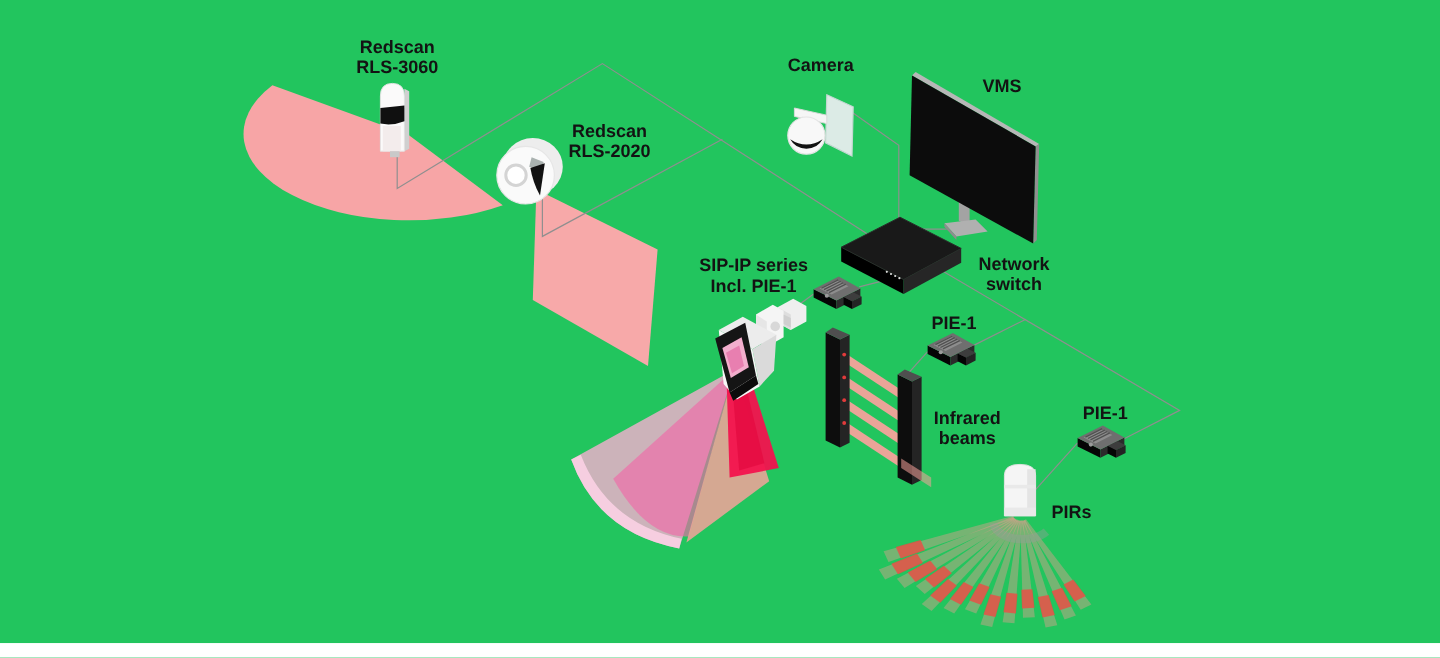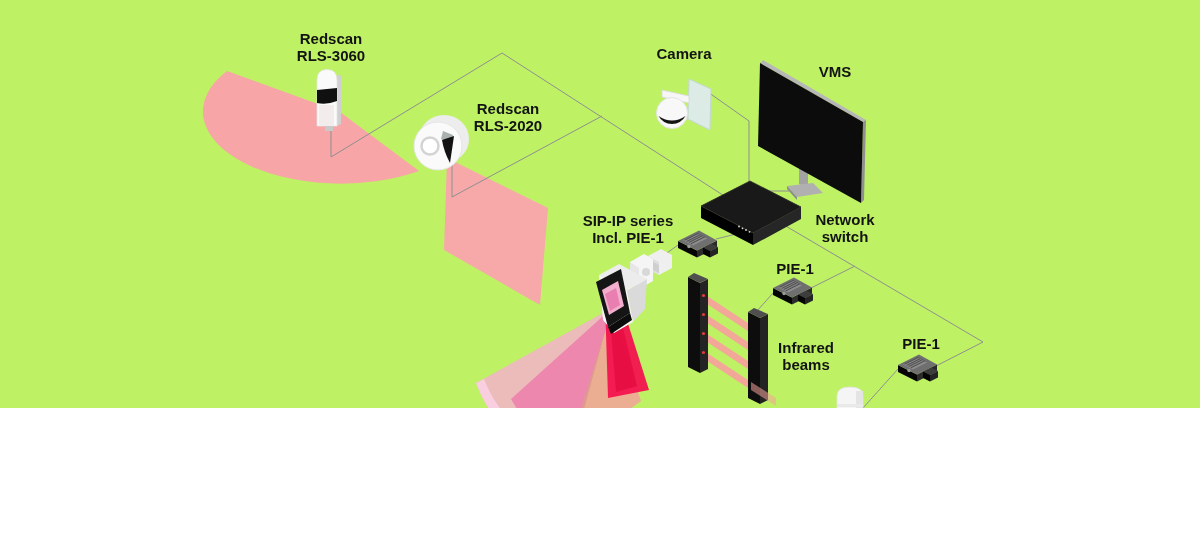--- a/index.html
+++ b/index.html
@@ -1,16 +1,16 @@
 <!DOCTYPE html>
 <html><head>
 <meta charset="utf-8">
 <style>
   html,body{margin:0;padding:0;background:#ffffff;}
-  .stage{position:relative;width:1200px;height:408px;background:#bef264;overflow:hidden;
+  .stage{position:relative;width:1200px;height:536px;background:#22c55e;overflow:hidden;
          font-family:"Liberation Sans", sans-serif;}
   svg{display:block;}
   text.lbl{font-family:"Liberation Sans", sans-serif;font-weight:700;font-size:15px;
            fill:#131313;text-anchor:middle;}
   .wire{stroke:#8f8f8f;stroke-width:1;fill:none;}
 </style>
 </head>
 <body>
 
 <div class="stage">

